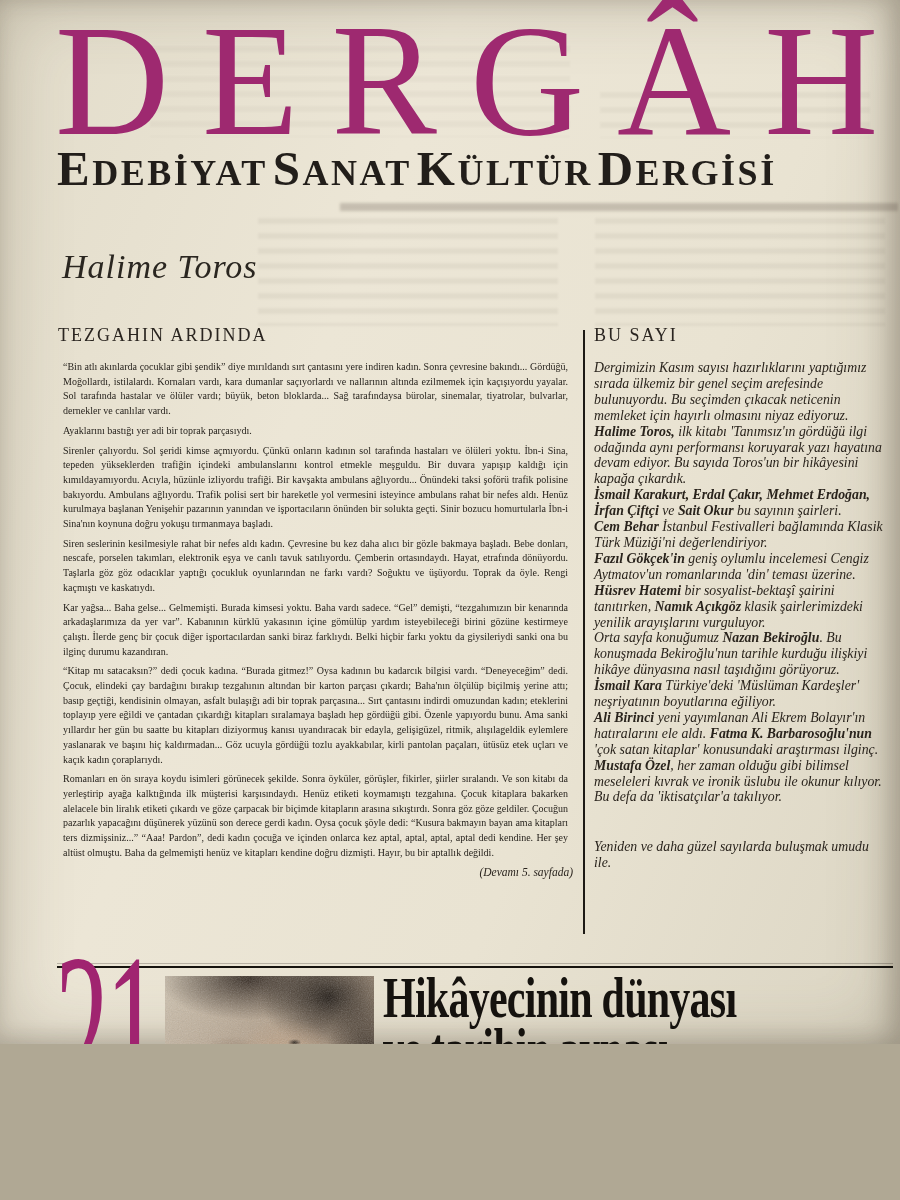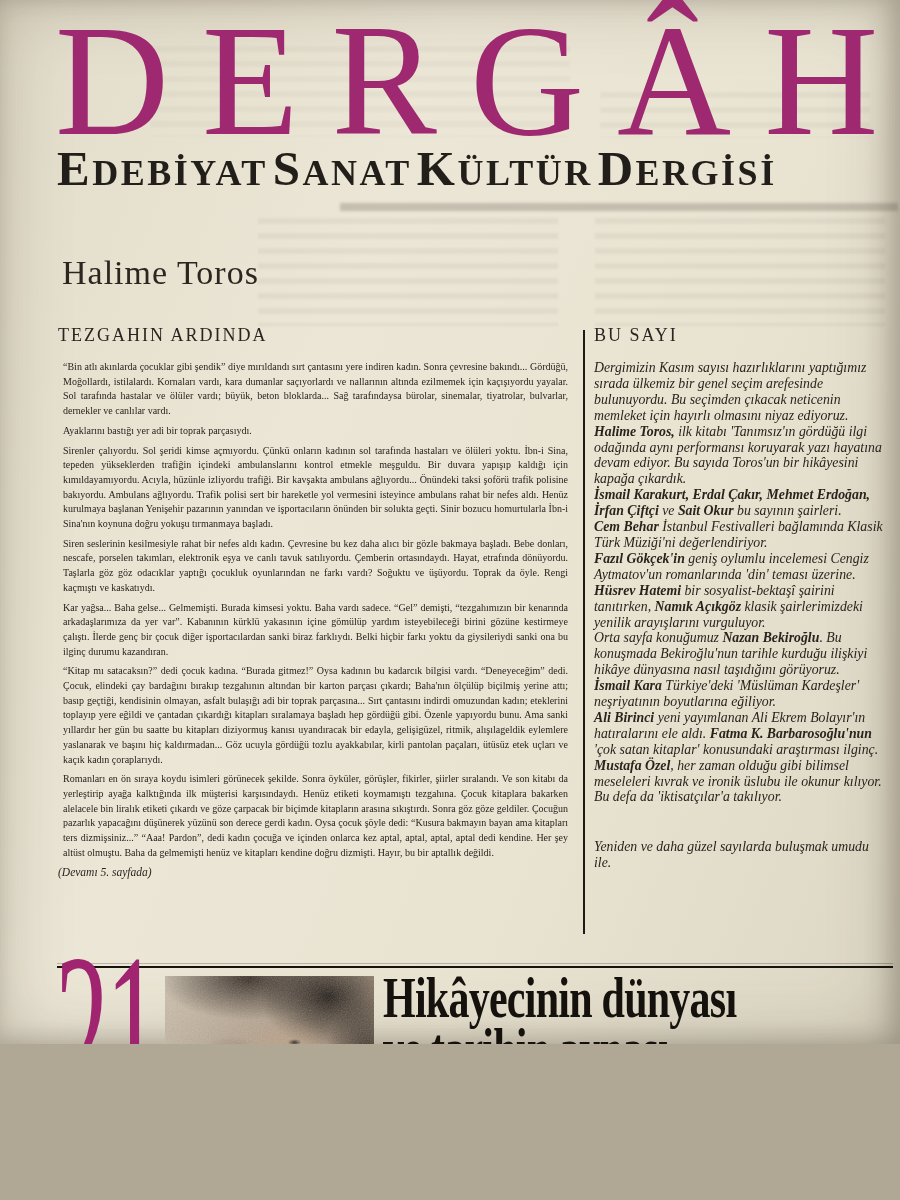--- a/index.html
+++ b/index.html
@@ -14,26 +14,26 @@
     position:absolute;left:55px;top:2px;line-height:1;font-size:158px;font-weight:400;
     letter-spacing:33px;color:#9e2970;white-space:nowrap;
   }
   .subtitle{
     position:absolute;left:57px;top:144px;white-space:nowrap;color:#221e1a;font-weight:bold;letter-spacing:2.5px;
   }
   .subtitle .word{margin-right:5px;}
   .subtitle .cap{font-size:49px;line-height:1;}
   .subtitle .rest{font-size:36px;}
   
-  .author{position:absolute;left:62px;top:254px;font-size:34px;letter-spacing:1px;color:#2a2620;}
+  .author{position:absolute;left:62px;top:248px;font-style:italic;font-size:34px;letter-spacing:1px;color:#2a2620;}
   .col-header{font-size:18px;letter-spacing:2px;color:#2a2520;margin:0 0 14px 0;font-weight:400;}
   
   .article-col{position:absolute;left:58px;top:325px;width:515px;}
   .article-body p{margin:5px;text-align:justify;font-size:10px;line-height:14.7px;color:#221e19;}
-  .continuation{text-align:left;font-style:italic;font-size:11.5px;color:#2a241e;margin-top:5px;}
+  .continuation{text-align:right;font-style:italic;font-size:11.5px;color:#2a241e;margin-top:5px;}
   
   .v-divider{position:absolute;left:583px;top:330px;width:2px;height:604px;background:#1d1a15;}
   
   .busayi-col{position:absolute;left:594px;top:325px;width:292px;}
   .busayi-body p{margin:0;font-style:italic;font-size:13.8px;line-height:15.9px;color:#29231c;}
   .busayi-body .b{font-weight:bold;text-align:right;}
   .closing{margin-top:34px;font-style:italic;font-size:13.8px;line-height:15.9px;color:#29231c;}
   
   .footer-rule-light{position:absolute;left:57px;top:963px;width:836px;height:1px;background:rgba(30,25,18,.25);}
   .footer-rule{position:absolute;left:57px;top:966px;width:836px;height:2px;background:#16130e;}

